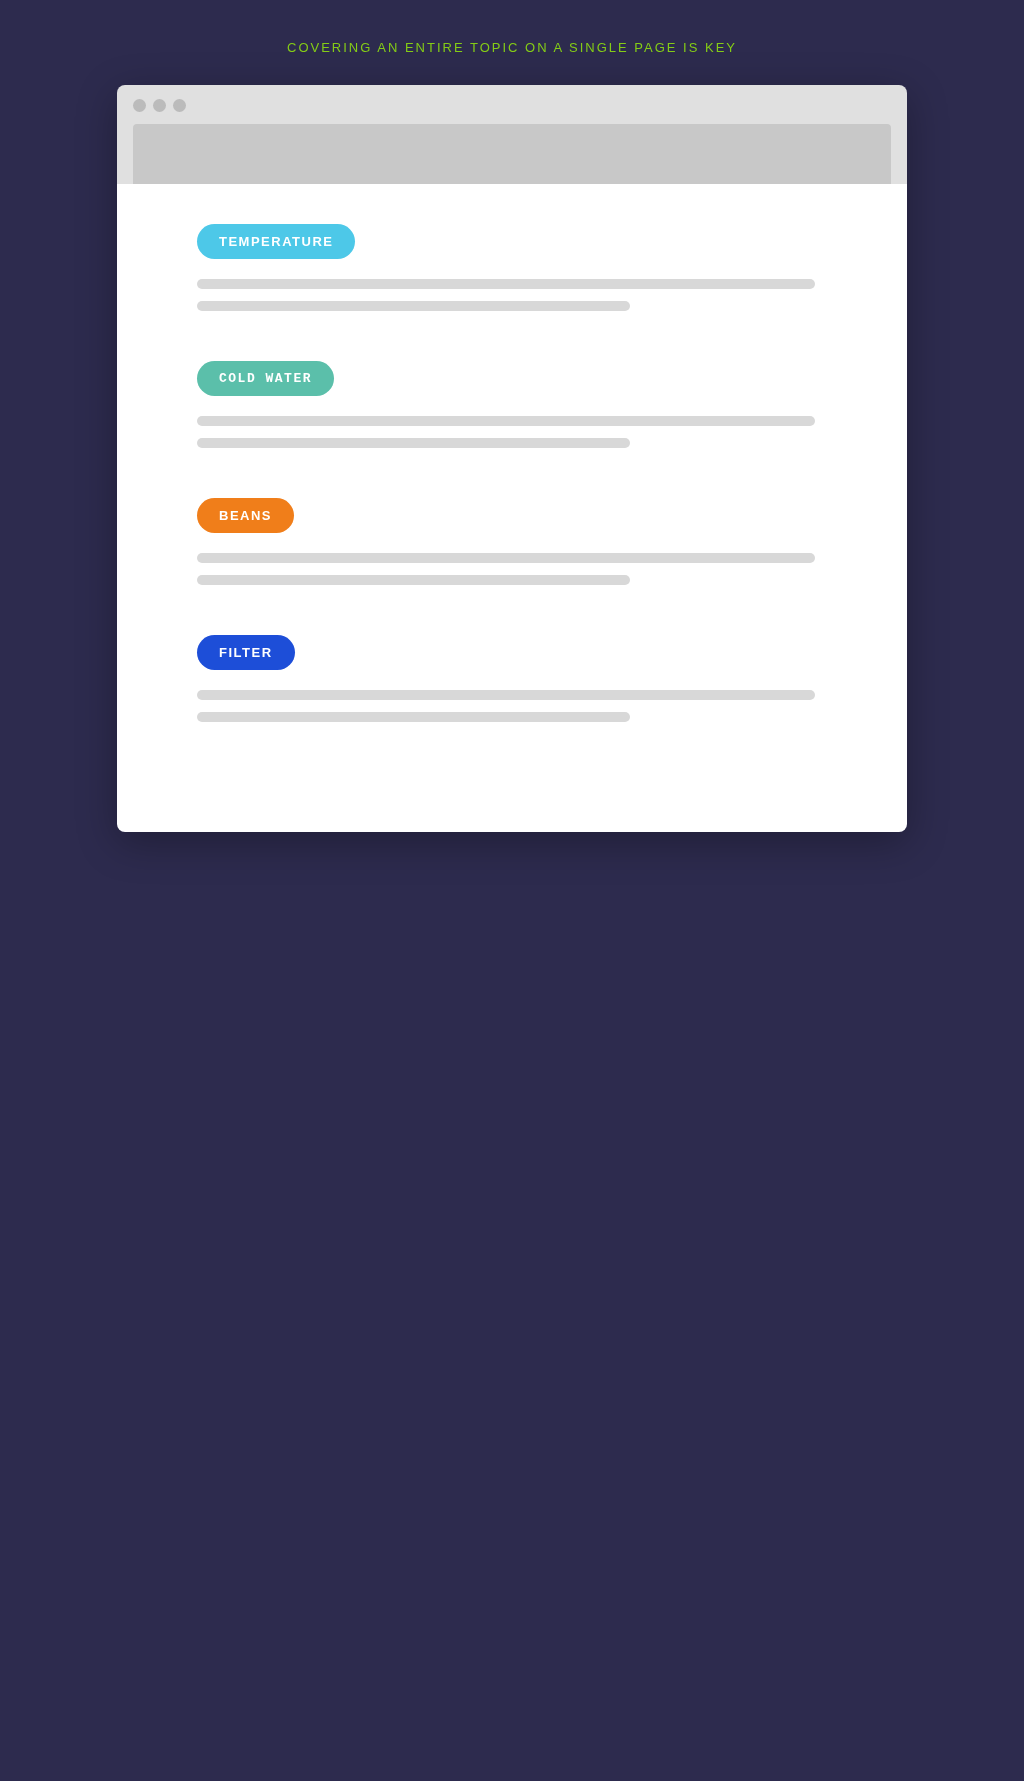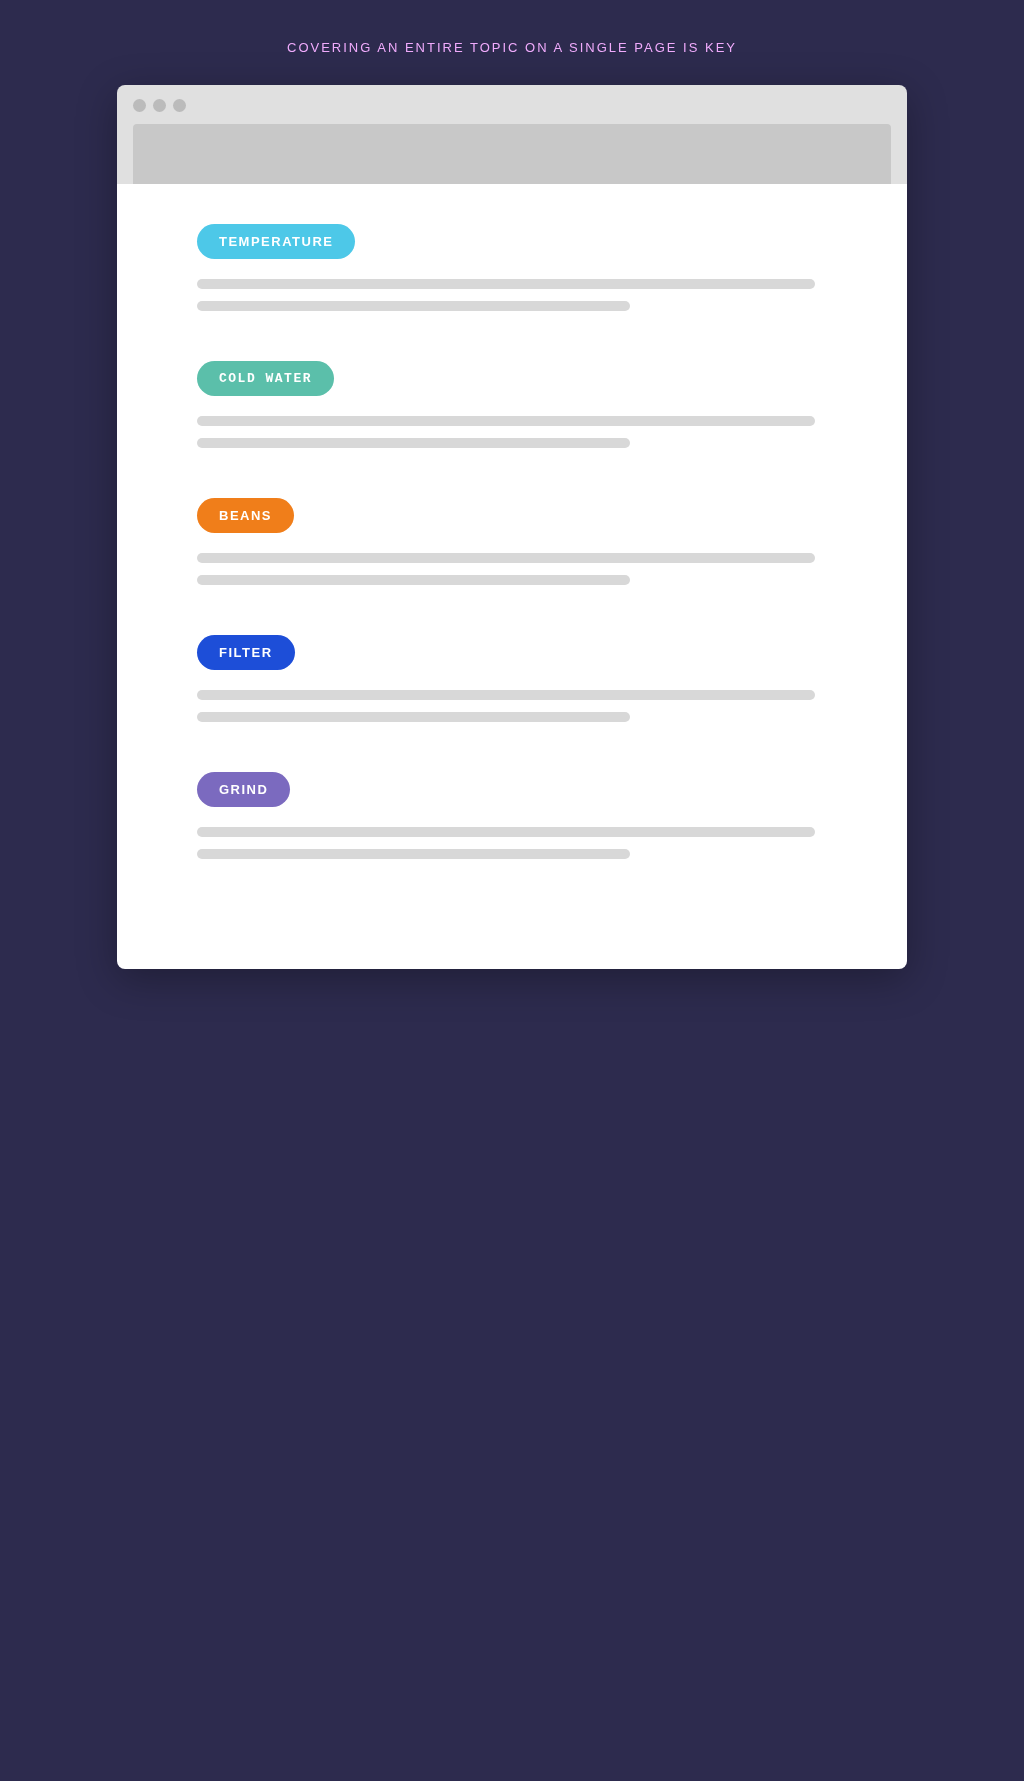--- a/index.html
+++ b/index.html
@@ -19,21 +19,21 @@
     }
 
     .page-wrapper {
       display: flex;
       flex-direction: column;
       align-items: center;
       width: 1024px;
     }
 
     .page-title {
-      color: #f0abfc;
+      color: #84cc16;
       font-size: 13px;
       letter-spacing: 2px;
       text-transform: uppercase;
       margin-bottom: 30px;
       text-align: center;
     }
 
     .browser-window {
       width: 790px;
       border-radius: 8px;
@@ -162,21 +162,16 @@
         <div class="placeholder-line full"></div>
         <div class="placeholder-line partial"></div>
       </div>
 
       <div class="section">
         <span class="tag-label tag-filter">FILTER</span>
         <div class="placeholder-line full"></div>
         <div class="placeholder-line partial"></div>
       </div>
 
-      <div class="section">
-        <span class="tag-label tag-grind">GRIND</span>
-        <div class="placeholder-line full"></div>
-        <div class="placeholder-line partial"></div>
-      </div>
 
     </div>
   </div>
 </div>
 
 </body></html>

